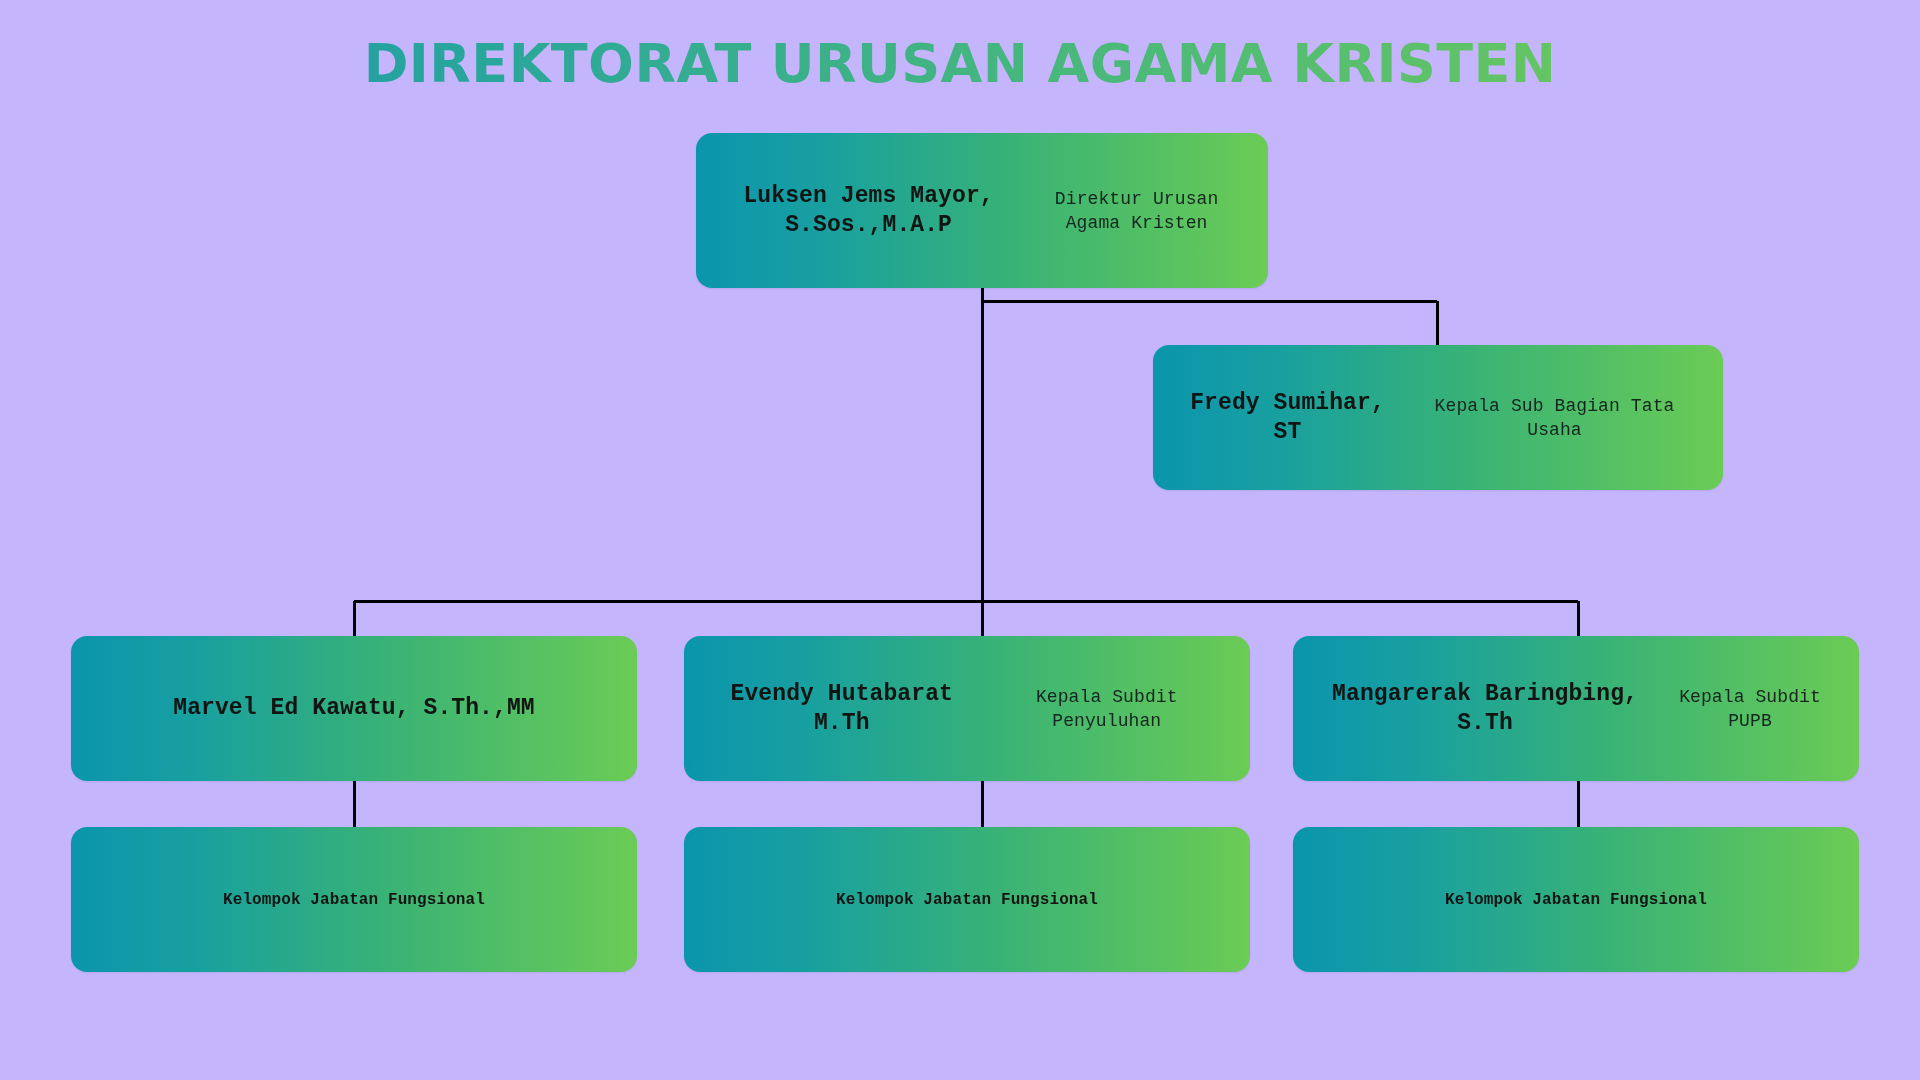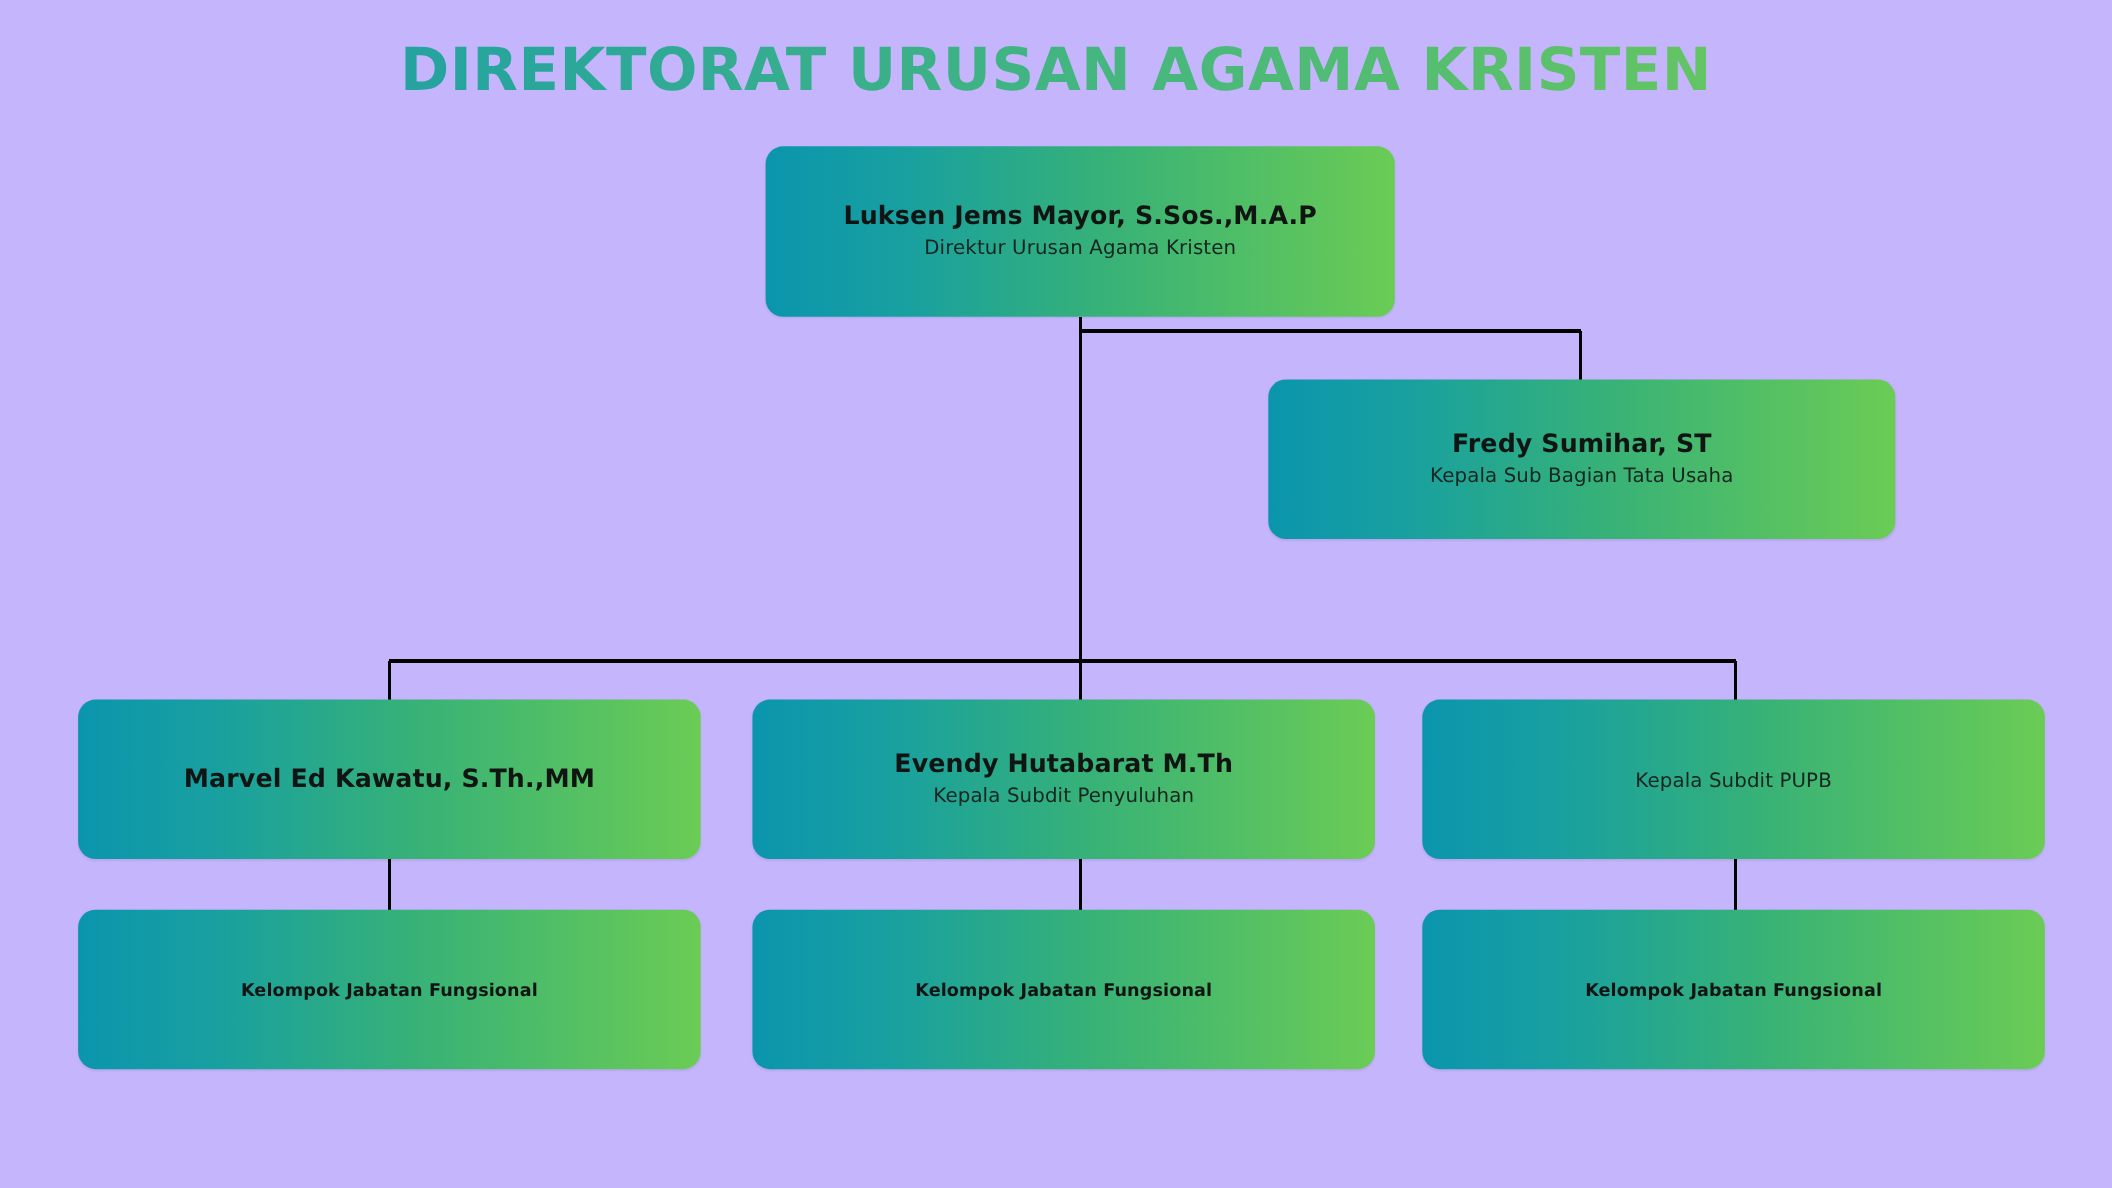--- a/index.html
+++ b/index.html
@@ -50,27 +50,27 @@
     pointer-events: none;
   }
 
   
   .node {
     position: absolute;
     box-sizing: border-box;
     border-radius: 16px;
     background-image: linear-gradient(90deg, #0b95ad 0%, #18a0a0 22%, #38b276 55%, #6bcc55 100%);
     display: flex;
-    flex-direction: column;
     align-items: center;
     justify-content: center;
     text-align: center;
-    padding: 6px 4px;
+    padding: 6px 18px;
     color: #0d1210;
     box-shadow: 0 1px 2px rgba(0,0,0,0.08);
+    font-family: Liberation Mono, monospace;
   }
   .node .node-name {
     font-size: 23px;
     font-weight: 700;
     line-height: 1.25;
     color: #101513;
     letter-spacing: 0.1px;
   }
   .node .node-role {
     font-size: 18px;
@@ -132,20 +132,21 @@
   <div class="node" id="node-sub-1">
     <div class="node-name">Marvel Ed Kawatu, S.Th.,MM</div>
   </div>
 
   <div class="node" id="node-sub-2">
     <div class="node-name">Evendy Hutabarat M.Th</div>
     <div class="node-role">Kepala Subdit Penyuluhan</div>
   </div>
 
   <div class="node" id="node-sub-3">
+    <div class="node-name">Mangarerak Baringbing, S.Th</div>
     <div class="node-role">Kepala Subdit PUPB</div>
   </div>
 
   <div class="node single" id="node-func-1">
     <div class="node-name">Kelompok Jabatan Fungsional</div>
   </div>
 
   <div class="node single" id="node-func-2">
     <div class="node-name">Kelompok Jabatan Fungsional</div>
   </div>

